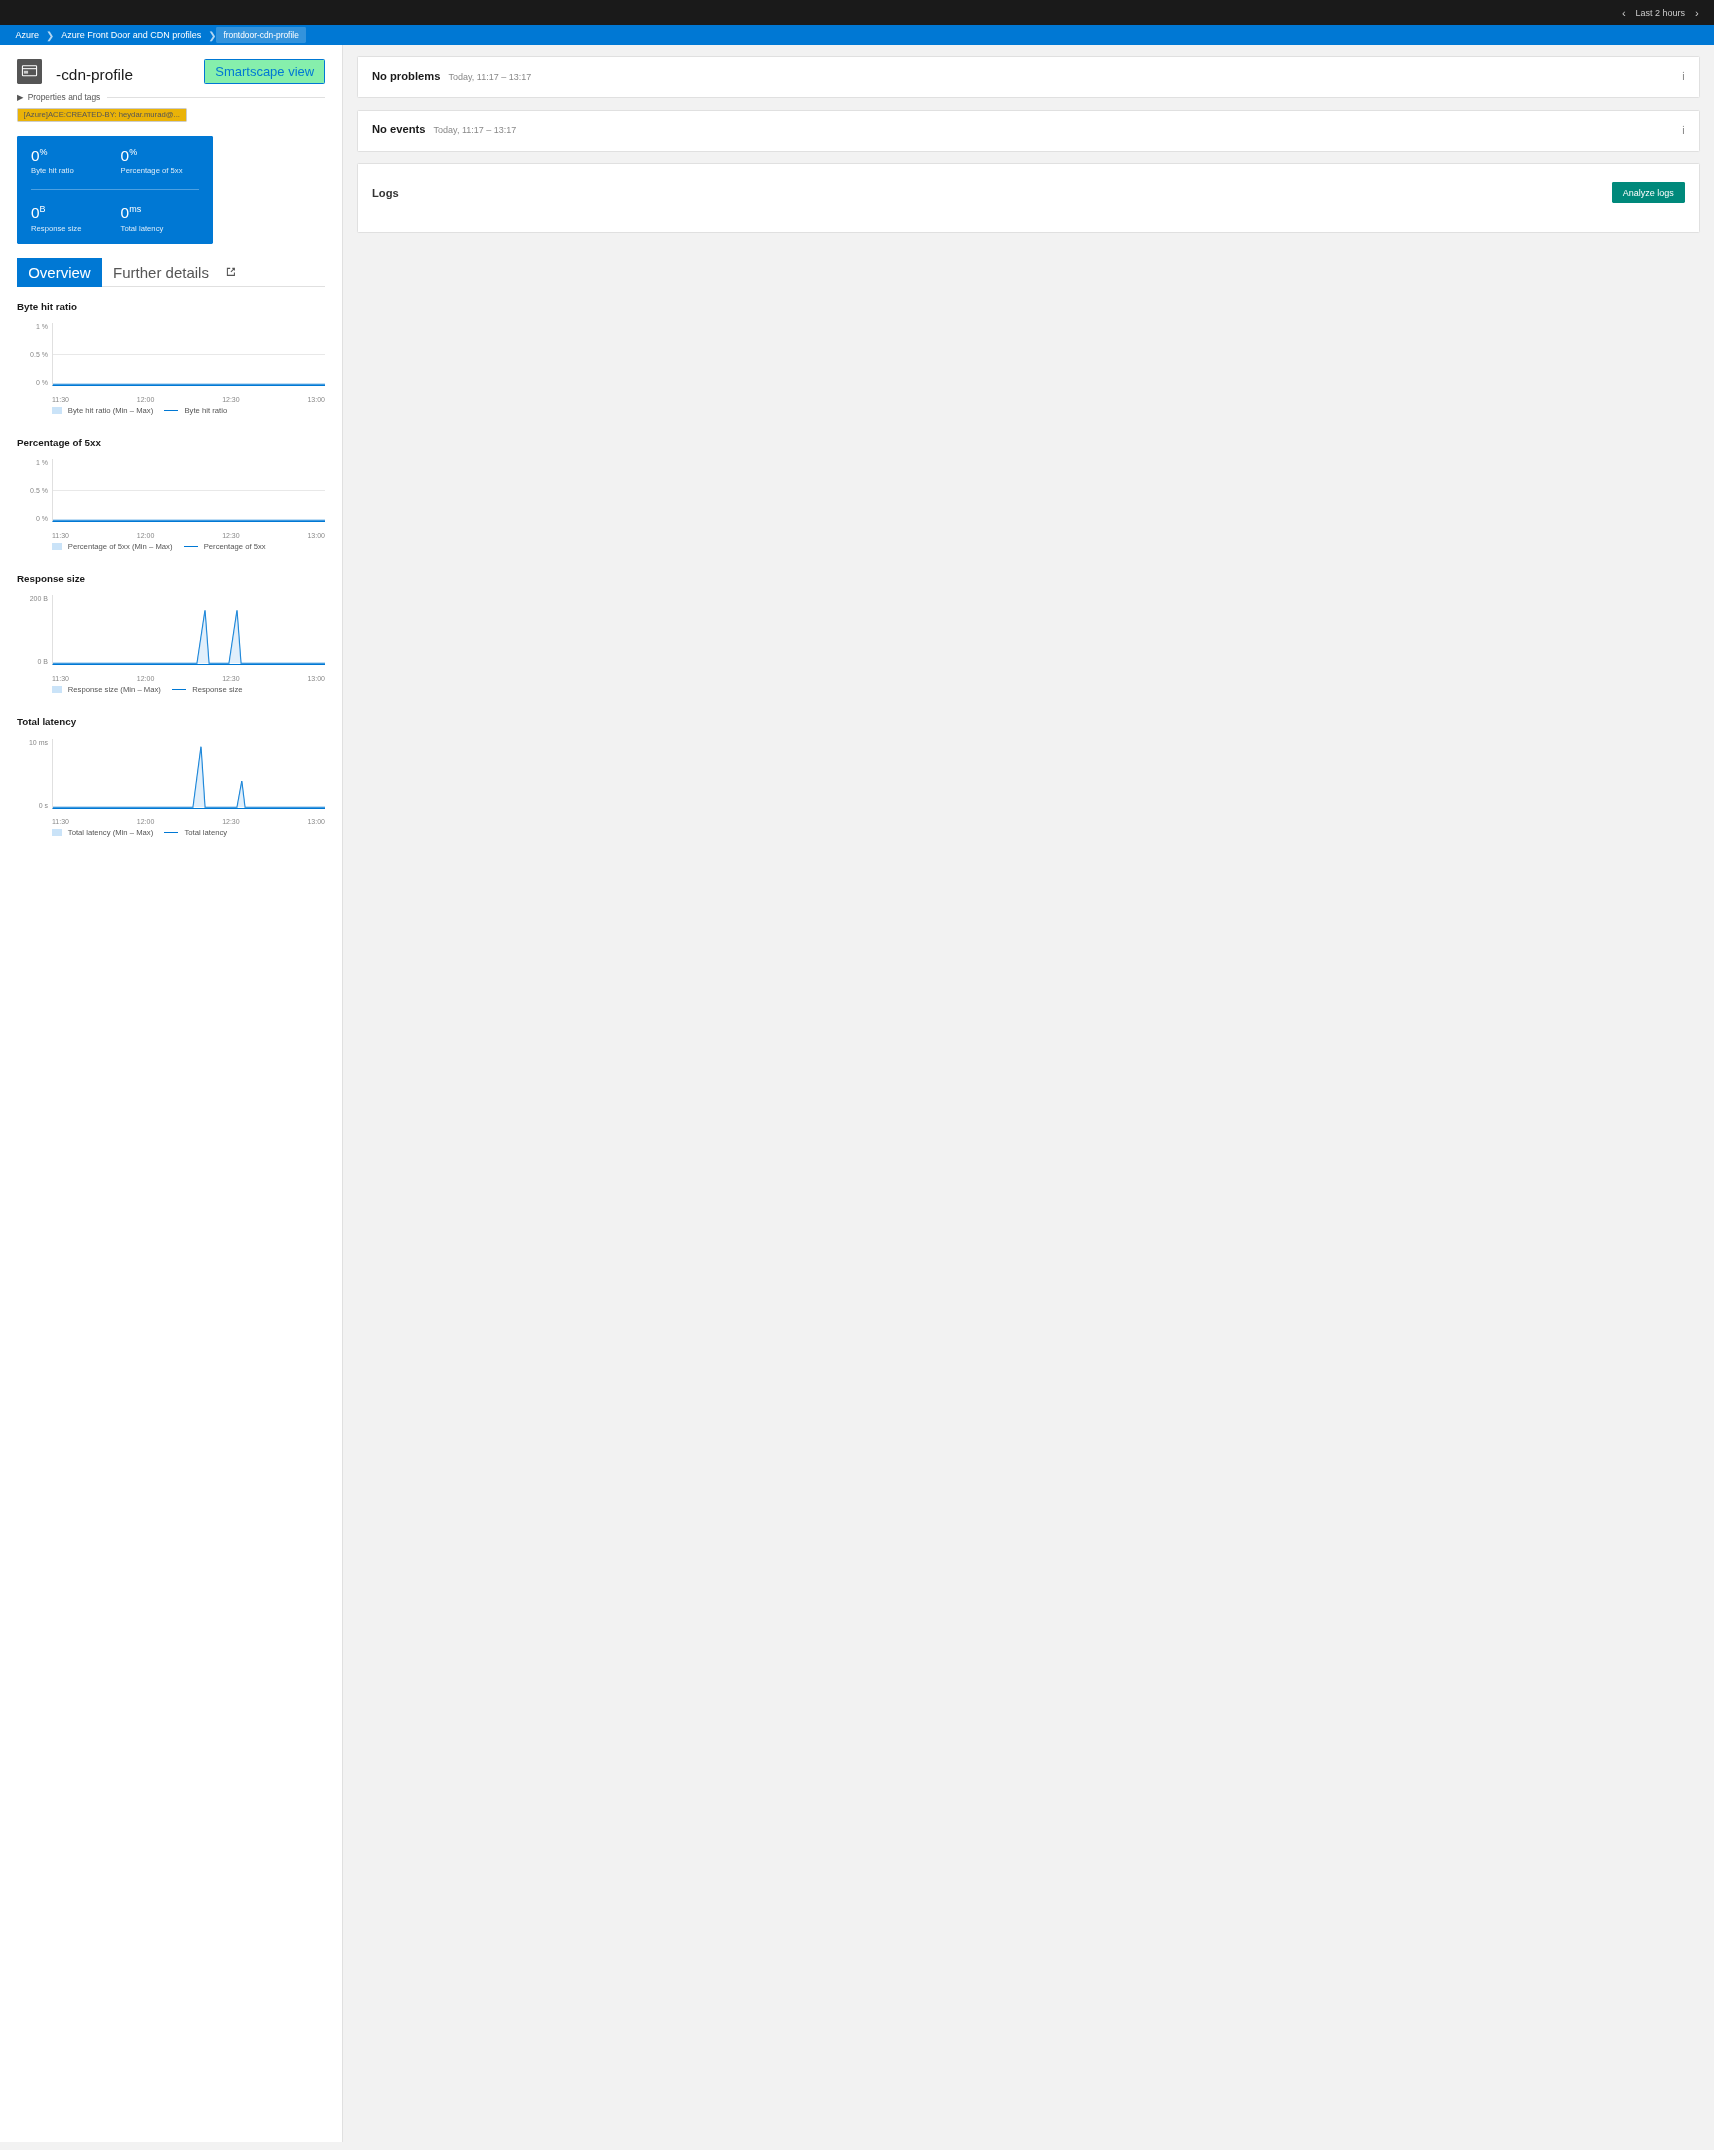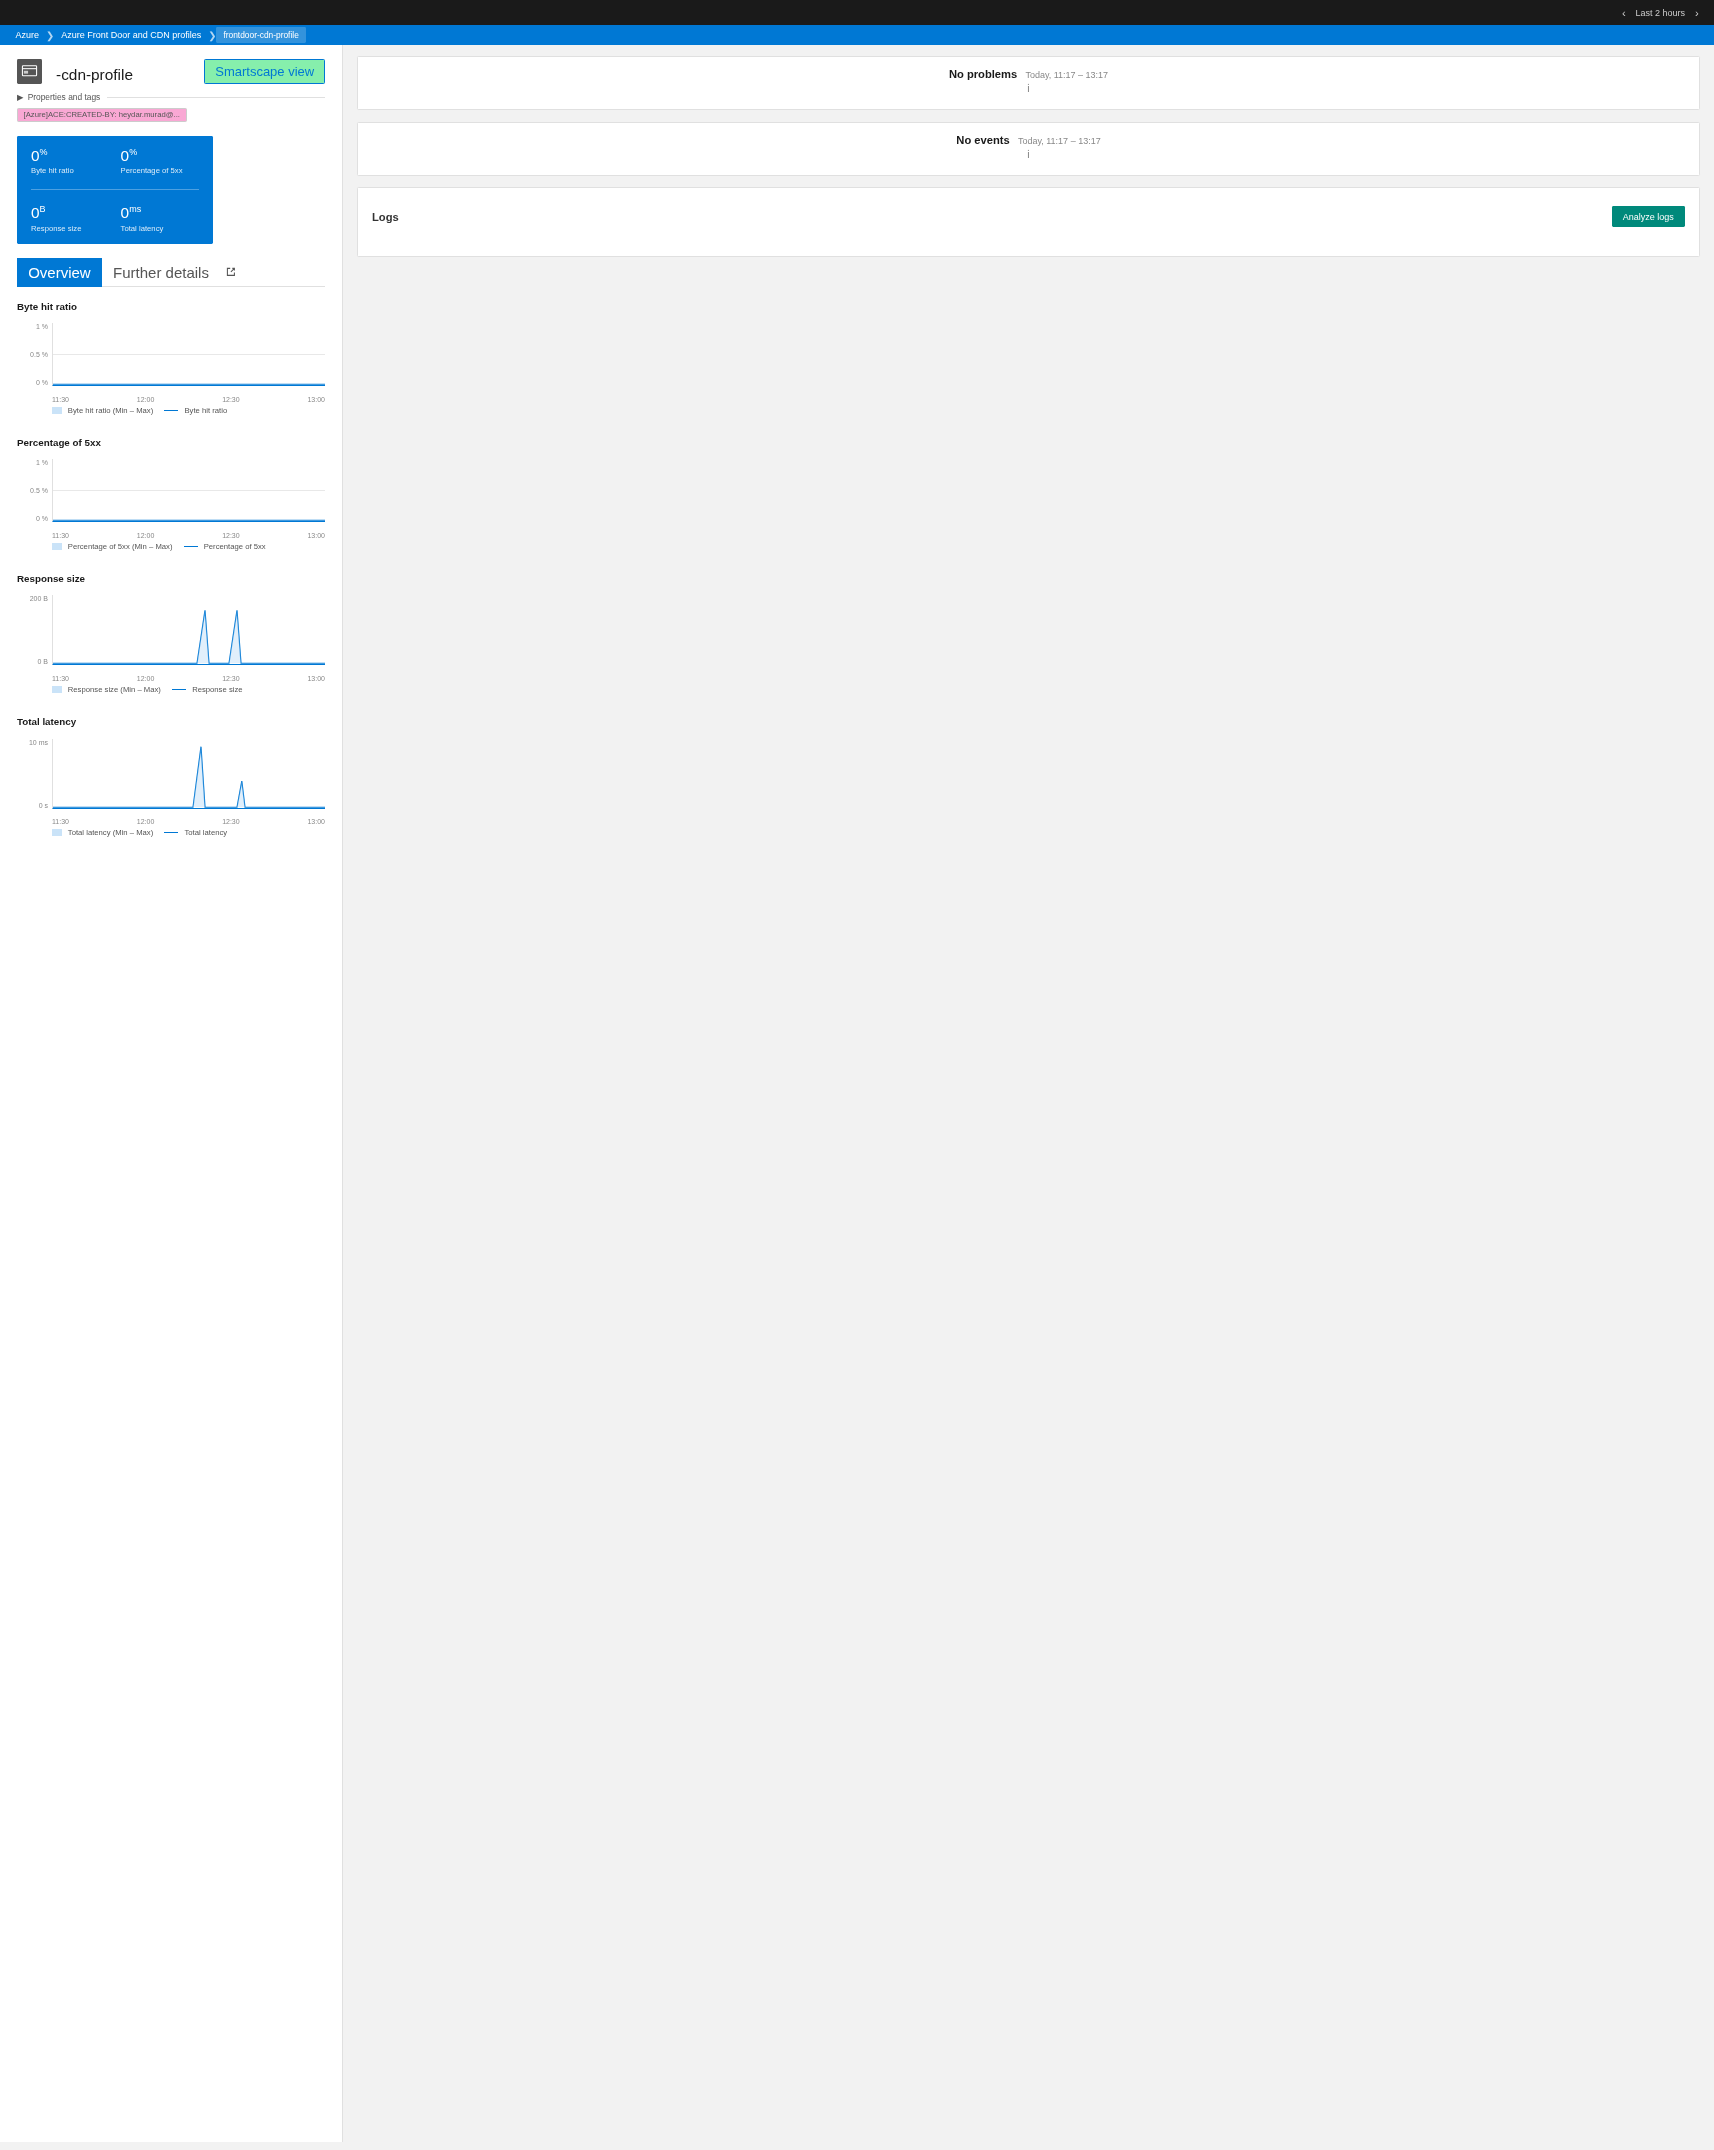--- a/index.html
+++ b/index.html
@@ -131,21 +131,21 @@
     }
     .properties-toggle:after {
       content: '';
       flex: 1;
       height: 0.7px;
       background: #e0e0e0;
       margin-left: 2.8px;
     }
     .property-tag {
       display: inline-block;
-      background: #f9a8d4;
+      background: #eab308;
       border: 0.7px solid #ccc;
       border-radius: 1.4px;
       padding: 1.4px 5.6px;
       font-size: 7.7px;
       color: #555;
     }
 
     
     .metrics-card {
       background: #0078d4;
@@ -295,21 +295,20 @@
       border: 0.7px solid #e0e0e0;
       border-radius: 1.4px;
       padding: 11.2px 14px;
       margin-bottom: 11.2px;
     }
     .info-card-header {
       display: flex;
       align-items: center;
       justify-content: space-between;
       margin-bottom: 2.8px;
-      flex-direction: column;
     }
     .info-title {
       font-size: 11.2px;
       font-weight: 600;
       color: #1a1a1a;
     }
     .info-subtitle {
       font-size: 9px;
       color: #888;
       margin-left: 5.6px;

